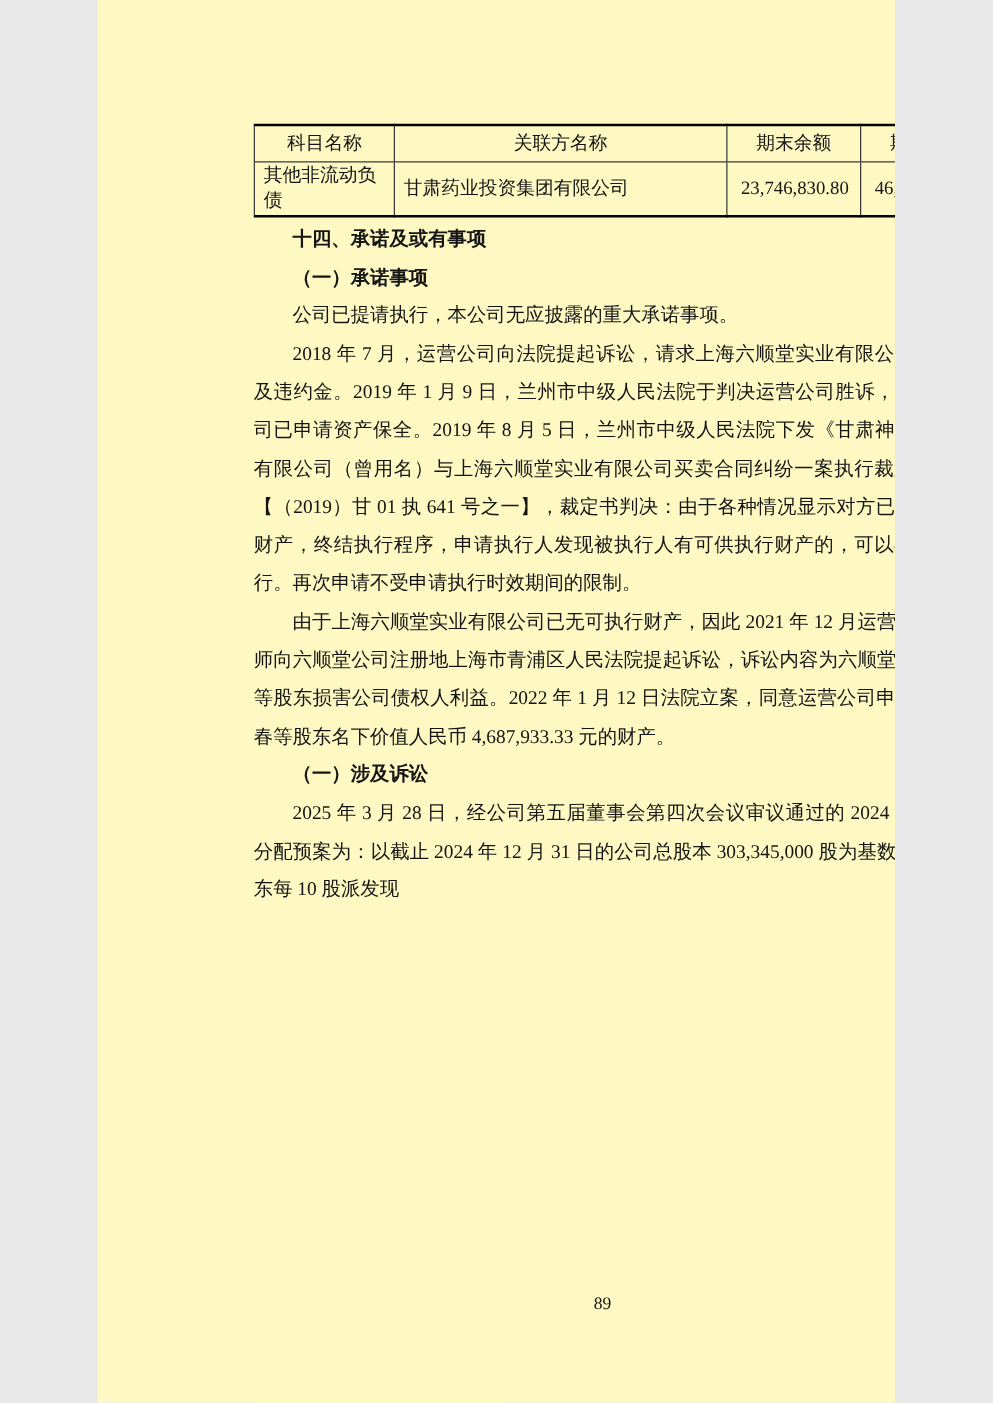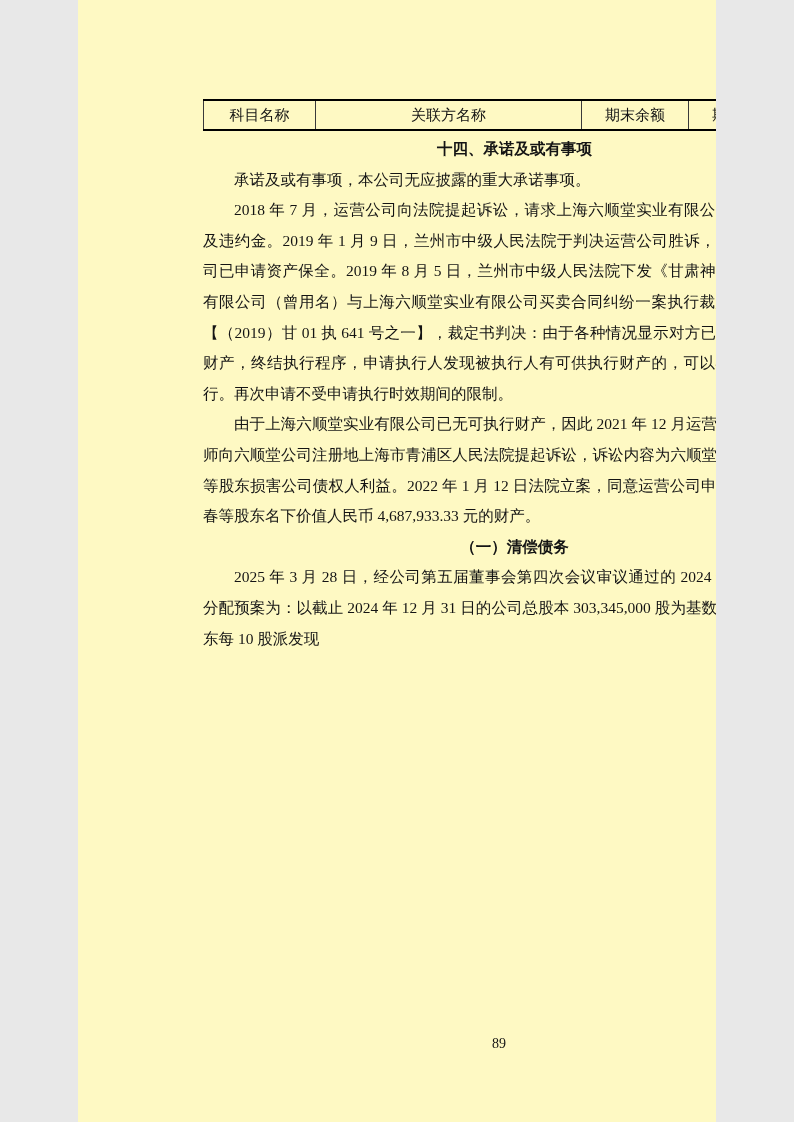--- a/index.html
+++ b/index.html
@@ -57,31 +57,30 @@
     font-size: 15.5px;
     line-height: 30.6px;
   }
   .h {
     margin: 0;
     text-indent: 2em;
     font-size: 15.5px;
     font-weight: 700;
     font-family: "Liberation Sans", "DejaVu Sans", sans-serif;
     line-height: 30.6px;
-    text-align: center;
   }
   .para {
     margin: 0;
     text-indent: 2em;
     text-align: justify;
     text-justify: inter-ideograph;
   }
   .page-number {
     position: absolute;
-    left: 125px;
+    left: 108px;
     top: 1036px;
     width: 592px;
     text-align: center;
     font-size: 14px;
     color: #141414;
   }
 </style>
 </head>
 <body>
 
@@ -97,28 +96,35 @@
         </colgroup>
       <thead>
         <tr>
           <th>科目名称</th>
           <th>关联方名称</th>
           <th>期末余额</th>
           <th>期初余额</th>
         </tr>
       </thead>
       <tbody>
+        <tr>
+          <td class="al">其他非流动负债</td>
+          <td class="al">甘肃药业投资集团有限公司</td>
+          <td class="ar">23,746,830.80</td>
+          <td class="ar">46,795,225.40</td>
+        </tr>
       </tbody>
     </table>
 
     <div class="textflow">
       <h2 class="h">十四、承诺及或有事项</h2>
-      <p class="para">承诺及或有事项，本公司无应披露的重大承诺事项。</p>
+      <h3 class="h">（一）承诺事项</h3>
+      <p class="para">公司已提请执行，本公司无应披露的重大承诺事项。</p>
       <p class="para">2018 年 7 月，运营公司向法院提起诉讼，请求上海六顺堂实业有限公司支付货款及违约金。2019 年 1 月 9 日，兰州市中级人民法院于判决运营公司胜诉，同时运营公司已申请资产保全。2019 年 8 月 5 日，兰州市中级人民法院下发《甘肃神康医药科技有限公司（曾用名）与上海六顺堂实业有限公司买卖合同纠纷一案执行裁定书》案号【（2019）甘 01 执 641 号之一】，裁定书判决：由于各种情况显示对方已无可执行的财产，终结执行程序，申请执行人发现被执行人有可供执行财产的，可以再次申请执行。再次申请不受申请执行时效期间的限制。</p>
       <p class="para">由于上海六顺堂实业有限公司已无可执行财产，因此 2021 年 12 月运营公司委托律师向六顺堂公司注册地上海市青浦区人民法院提起诉讼，诉讼内容为六顺堂公司李国春等股东损害公司债权人利益。2022 年 1 月 12 日法院立案，同意运营公司申请冻结李国春等股东名下价值人民币 4,687,933.33 元的财产。</p>
-      <h3 class="h">（一）清偿债务</h3>
+      <h3 class="h">（一）涉及诉讼</h3>
       <p class="para">2025 年 3 月 28 日，经公司第五届董事会第四次会议审议通过的 2024 年度的利润分配预案为：以截止 2024 年 12 月 31 日的公司总股本 303,345,000 股为基数，向全体股东每 10 股派发现</p>
     </div>
 
   </div>
 
   <div class="page-number">89</div>
 </div>
 
 </body></html>

